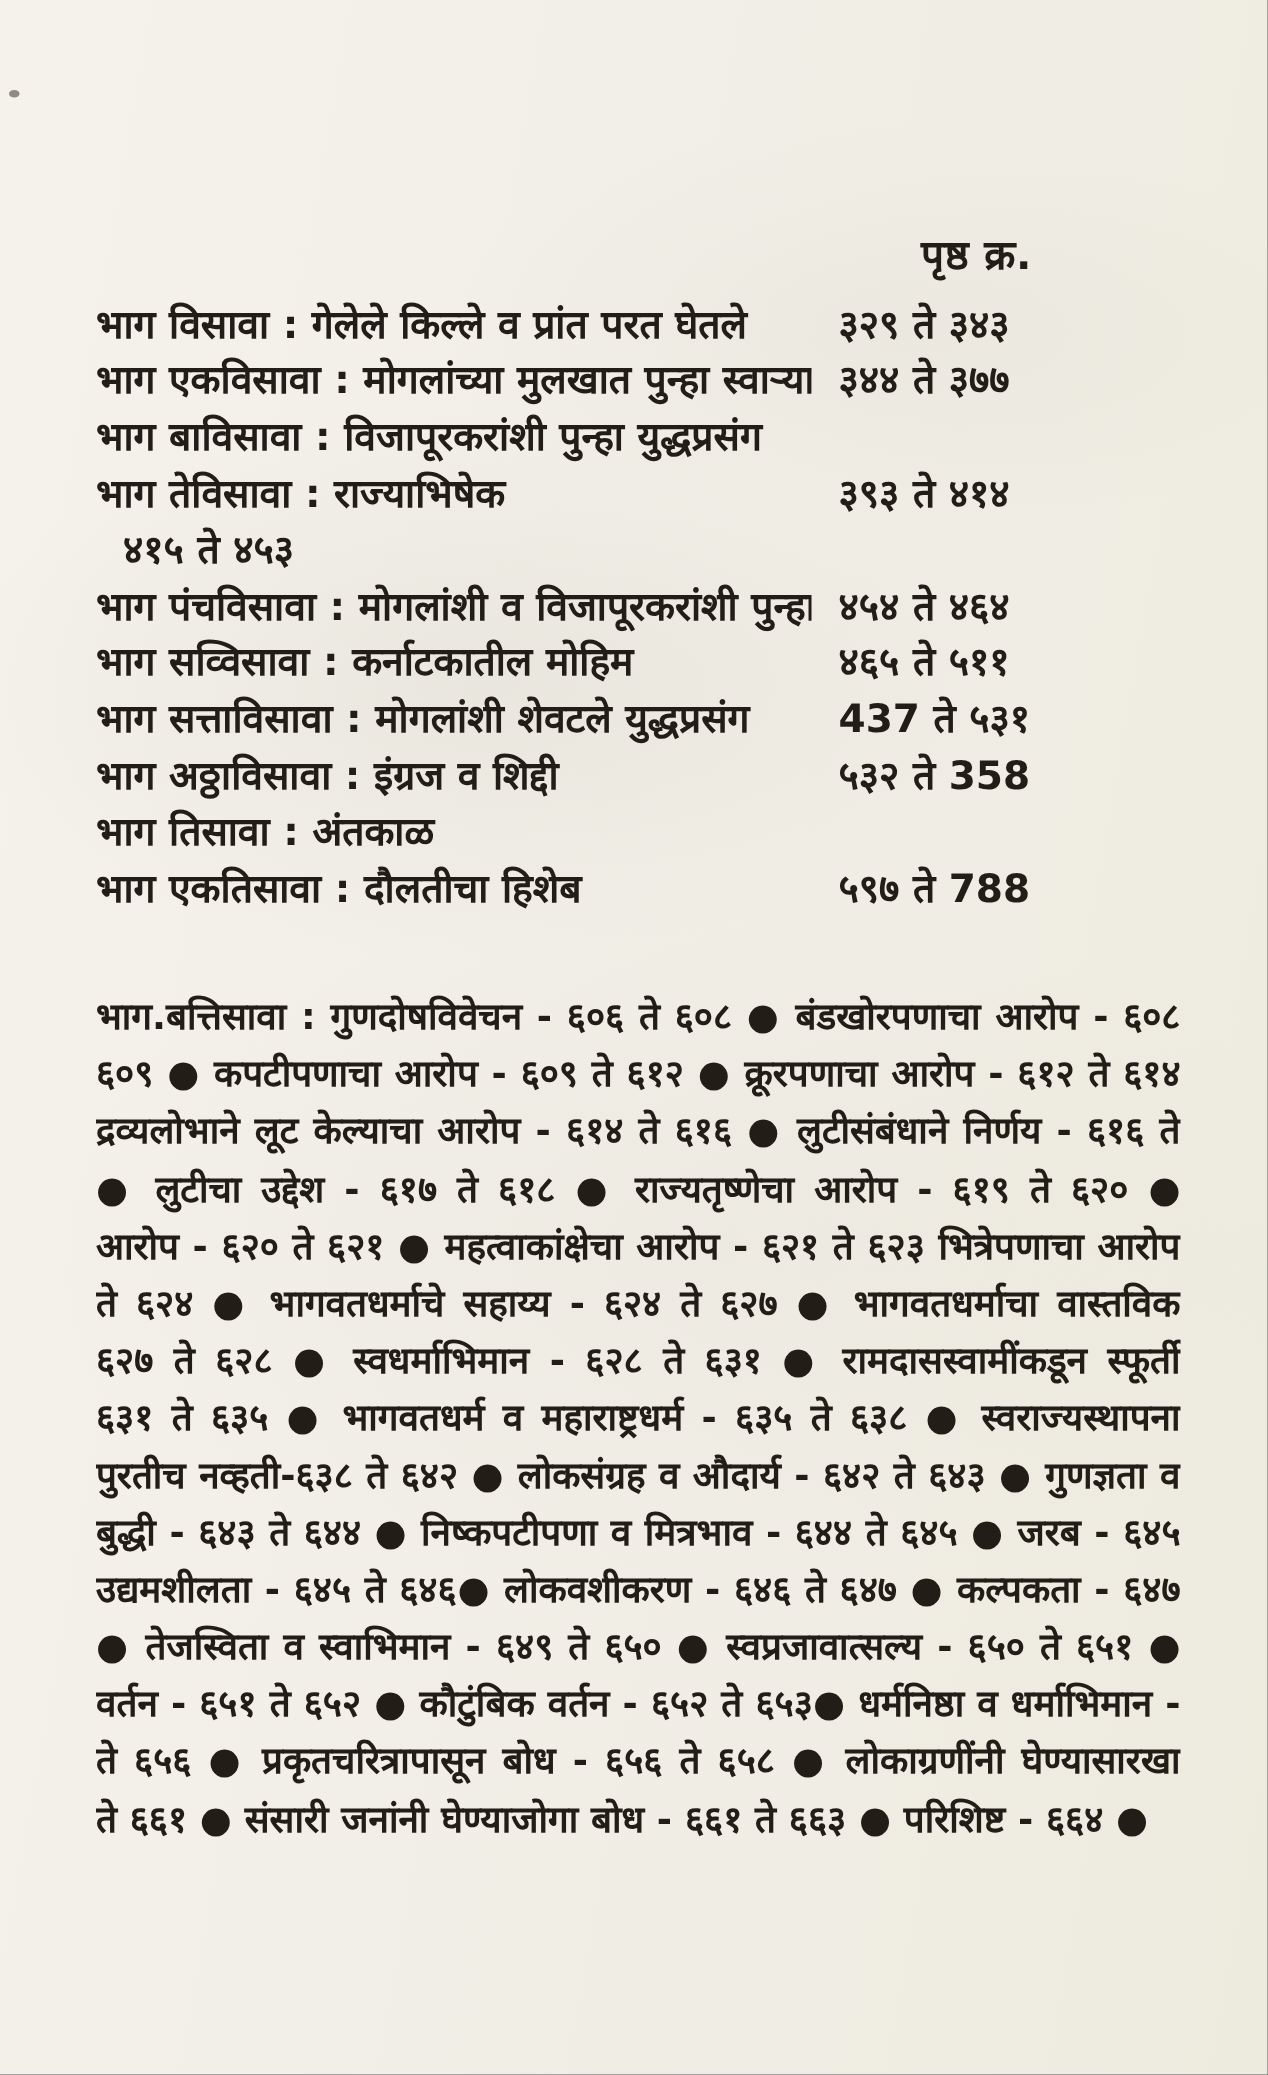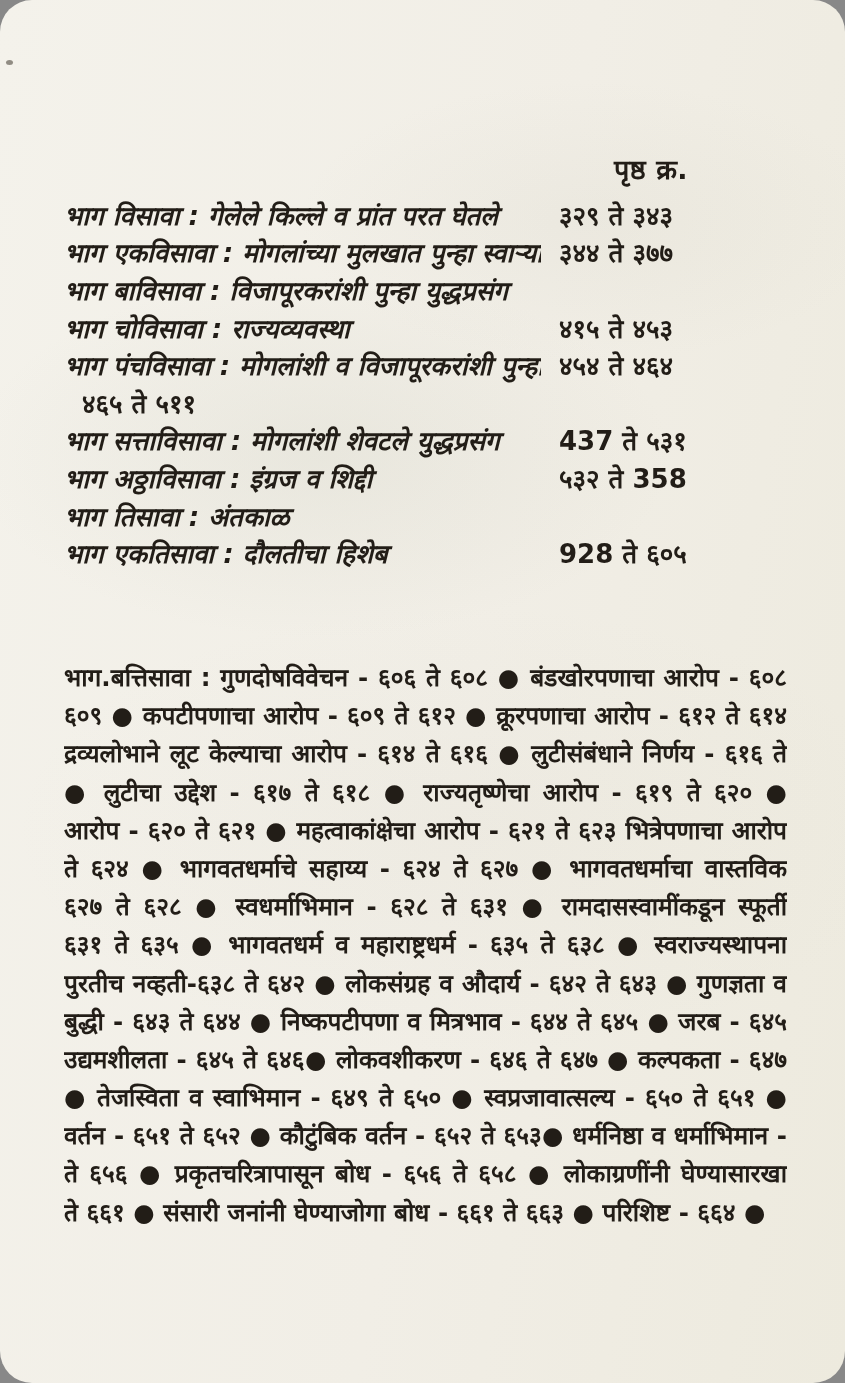--- a/index.html
+++ b/index.html
@@ -14,21 +14,20 @@
     margin: 0 auto;
     overflow: hidden;
     background:
       radial-gradient(ellipse 500px 260px at 38% 33%, rgba(190,192,175,0.18), rgba(190,192,175,0) 70%),
       radial-gradient(ellipse 420px 200px at 70% 16%, rgba(200,198,182,0.14), rgba(200,198,182,0) 70%),
       radial-gradient(ellipse 600px 300px at 55% 60%, rgba(205,202,186,0.10), rgba(205,202,186,0) 75%),
       linear-gradient(100deg, #f4f2eb 0%, #f1eee6 55%, #edeade 100%);
     color: #221d17;
     font-family: "DejaVu Sans", "Liberation Sans", sans-serif;
     font-weight: bold;
-    border-radius: 32px;
   }
   .speck {
     position: absolute;
     left: 6px;
     top: 60px;
     width: 7px;
     height: 5px;
     border-radius: 50%;
     background: #6f6a60;
     opacity: 0.75;
@@ -49,21 +48,20 @@
   .toc-row {
     display: flex;
     align-items: center;
     height: 37.6px;
     font-size: 26px;
     white-space: nowrap;
   }
   .toc-row .title {
     flex: 1 1 auto;
     overflow: hidden;
-    font-style: italic;
   }
   .toc-row .pages {
     flex: 0 0 230px;
     text-align: left;
     padding-left: 2px;
     margin-left: 16px;
   }
   .topics {
     position: absolute;
     left: 64px;
@@ -96,44 +94,48 @@
       <span class="pages">३२९ ते ३४३</span>
     </div>
     <div class="toc-row">
       <span class="title">भाग एकविसावा : मोगलांच्या मुलखात पुन्हा स्वाऱ्या</span>
       <span class="pages">३४४ ते ३७७</span>
     </div>
     <div class="toc-row">
       <span class="title">भाग बाविसावा : विजापूरकरांशी पुन्हा युद्धप्रसंग</span>
     </div>
     <div class="toc-row">
-      <span class="title">भाग चोविसावा : राज्यव्यवस्था</span>
+      <span class="title">भाग तेविसावा : राज्याभिषेक</span>
+      <span class="pages">३९३ ते ४१४</span>
+    </div>
+    <div class="toc-row">
       <span class="pages">४१५ ते ४५३</span>
     </div>
     <div class="toc-row">
       <span class="title">भाग पंचविसावा : मोगलांशी व विजापूरकरांशी पुन्हा कलह</span>
       <span class="pages">४५४ ते ४६४</span>
     </div>
     <div class="toc-row">
+      <span class="title">भाग सव्विसावा : कर्नाटकातील मोहिम</span>
       <span class="pages">४६५ ते ५११</span>
     </div>
     <div class="toc-row">
       <span class="title">भाग सत्ताविसावा : मोगलांशी शेवटले युद्धप्रसंग</span>
       <span class="pages">437 ते ५३१</span>
     </div>
     <div class="toc-row">
       <span class="title">भाग अठ्ठाविसावा : इंग्रज व शिद्दी</span>
       <span class="pages">५३२ ते 358</span>
     </div>
     <div class="toc-row">
       <span class="title">भाग तिसावा : अंतकाळ</span>
     </div>
     <div class="toc-row">
       <span class="title">भाग एकतिसावा : दौलतीचा हिशेब</span>
-      <span class="pages">928 ते ६०५</span>
+      <span class="pages">५९७ ते 788</span>
     </div>
   </div>
 
   <div class="topics">
     <div class="pline">भाग.बत्तिसावा : गुणदोषविवेचन - ६०६ ते ६०८ ● बंडखोरपणाचा आरोप - ६०८ ते</div>
     <div class="pline">६०९ ● कपटीपणाचा आरोप - ६०९ ते ६१२ ● क्रूरपणाचा आरोप - ६१२ ते ६१४ ●</div>
     <div class="pline">द्रव्यलोभाने लूट केल्याचा आरोप - ६१४ ते ६१६ ● लुटीसंबंधाने निर्णय - ६१६ ते ६१७</div>
     <div class="pline">● लुटीचा उद्देश - ६१७ ते ६१८ ● राज्यतृष्णेचा आरोप - ६१९ ते ६२० ● स्वार्थपरतेचा</div>
     <div class="pline">आरोप - ६२० ते ६२१ ● महत्वाकांक्षेचा आरोप - ६२१ ते ६२३ भित्रेपणाचा आरोप - ६२३</div>
     <div class="pline">ते ६२४ ● भागवतधर्माचे सहाय्य - ६२४ ते ६२७ ● भागवतधर्माचा वास्तविक परिणाम -</div>

